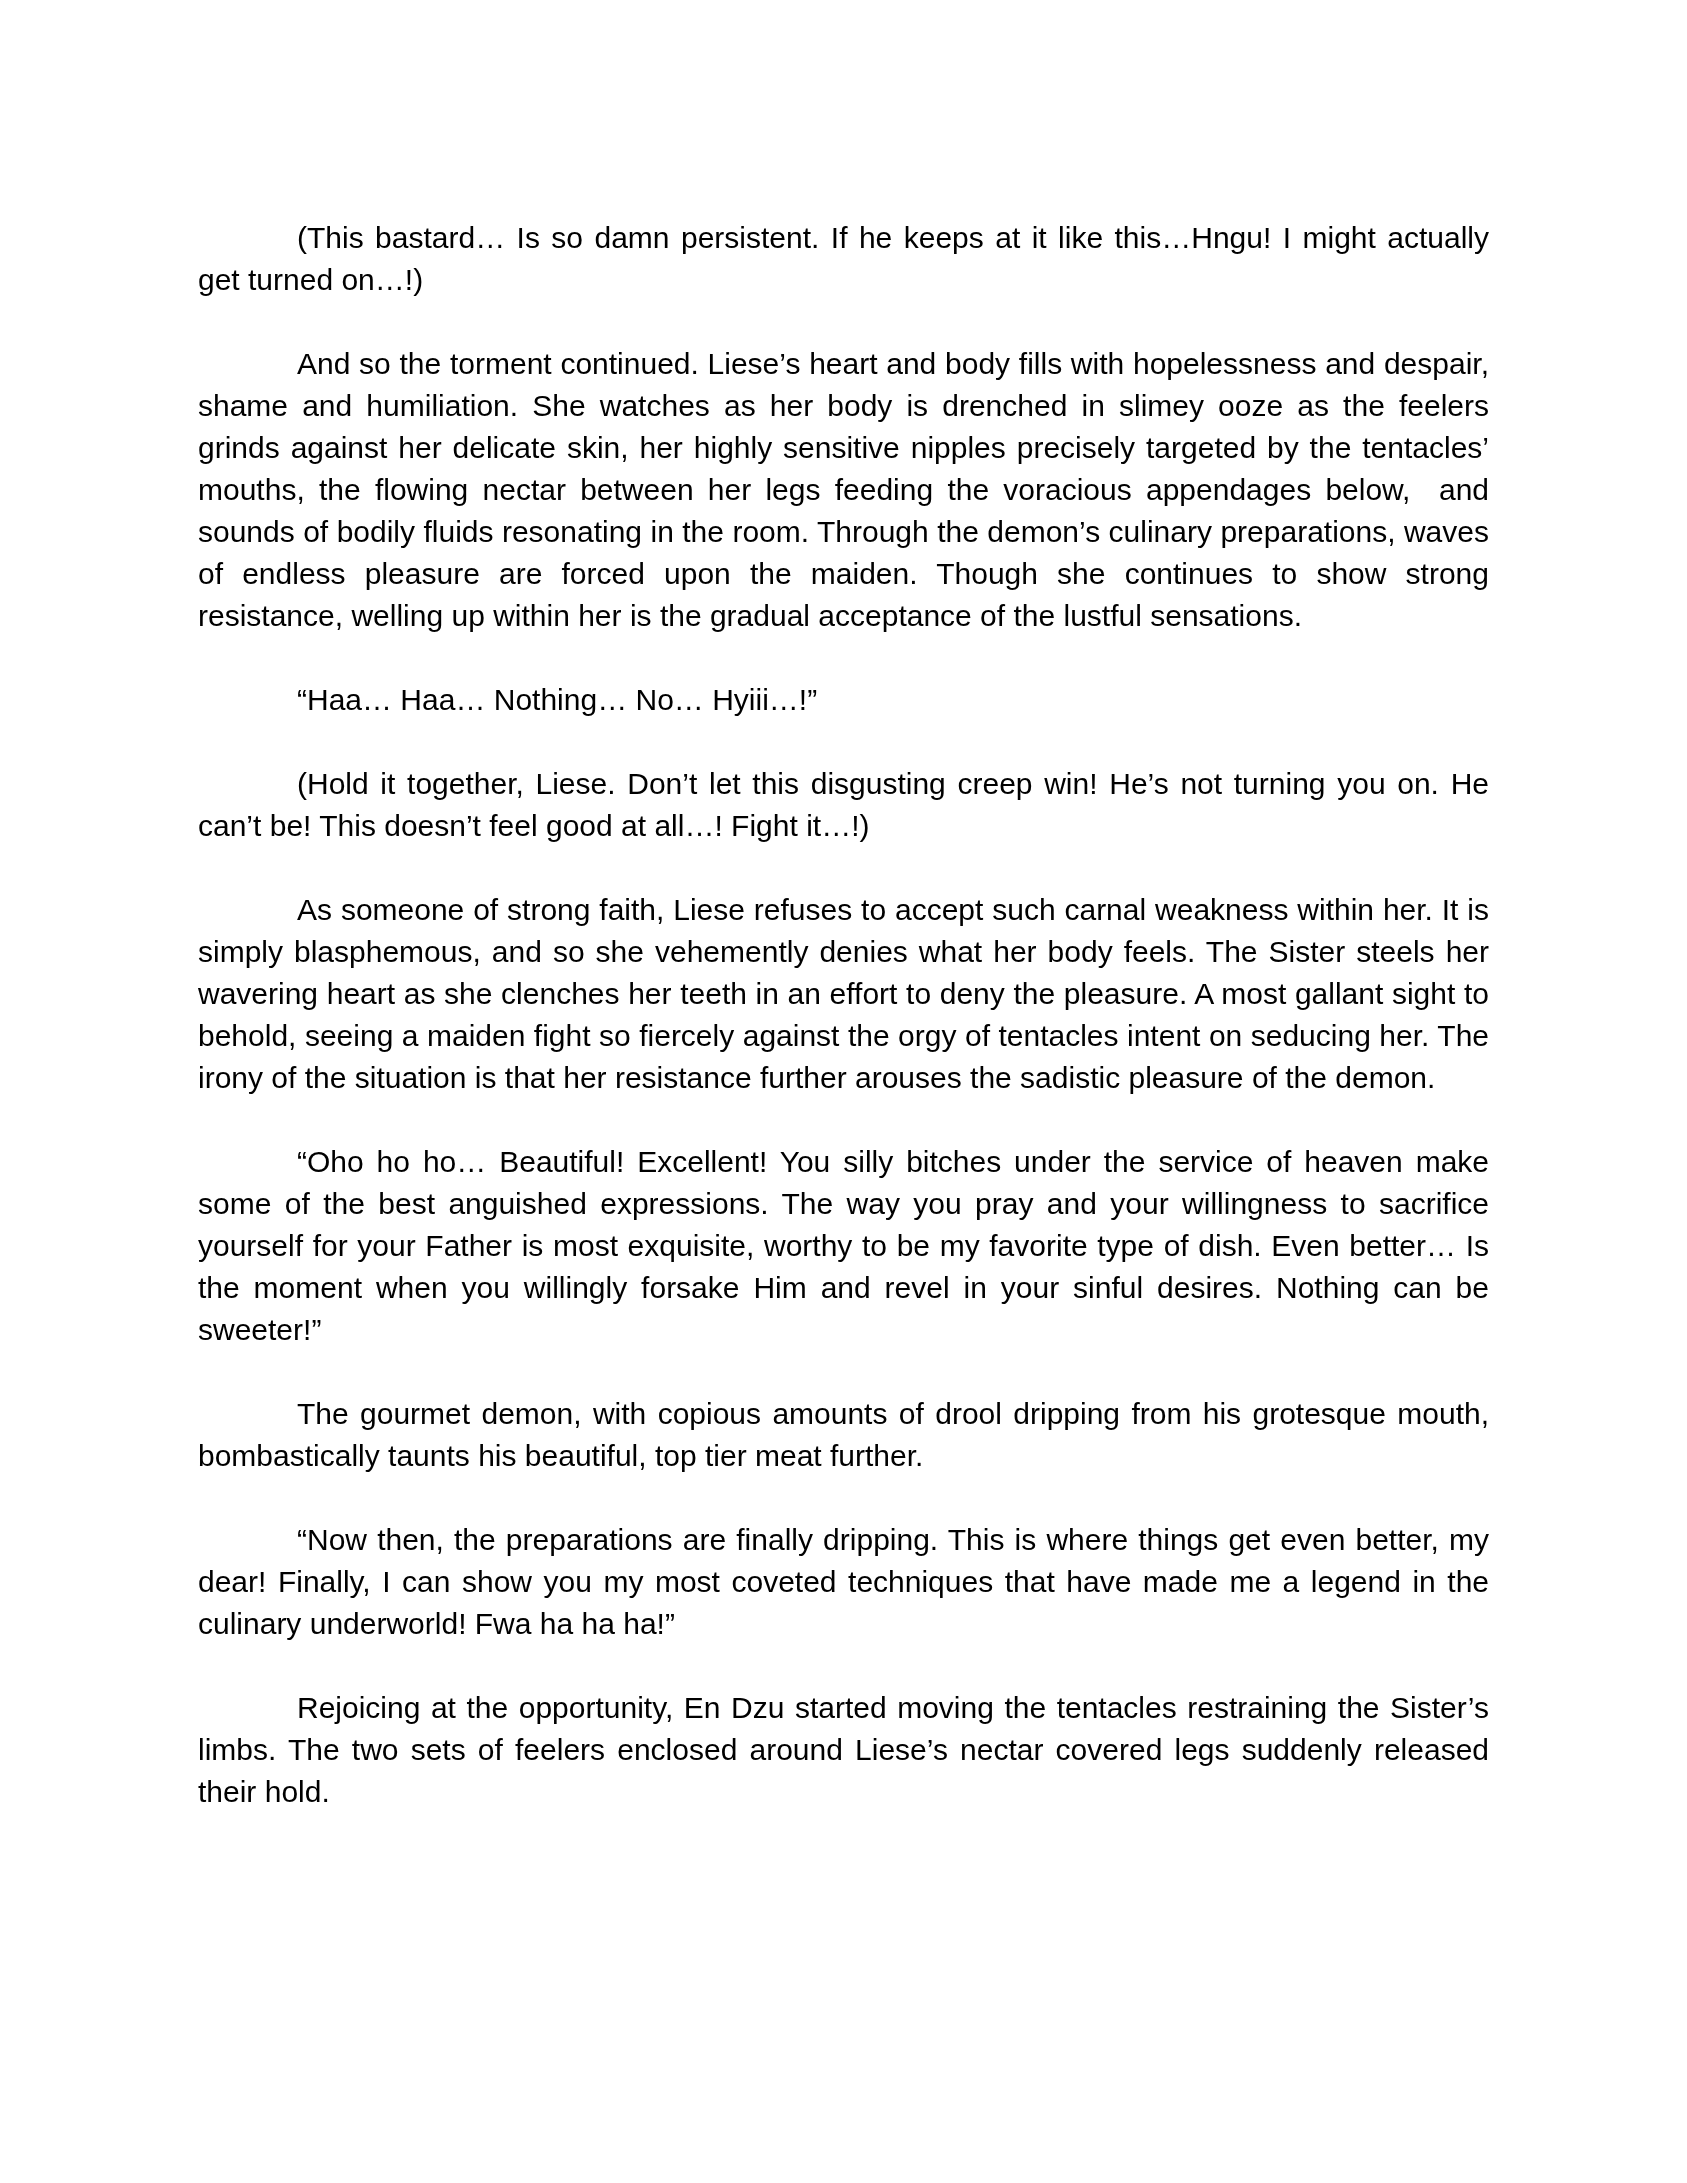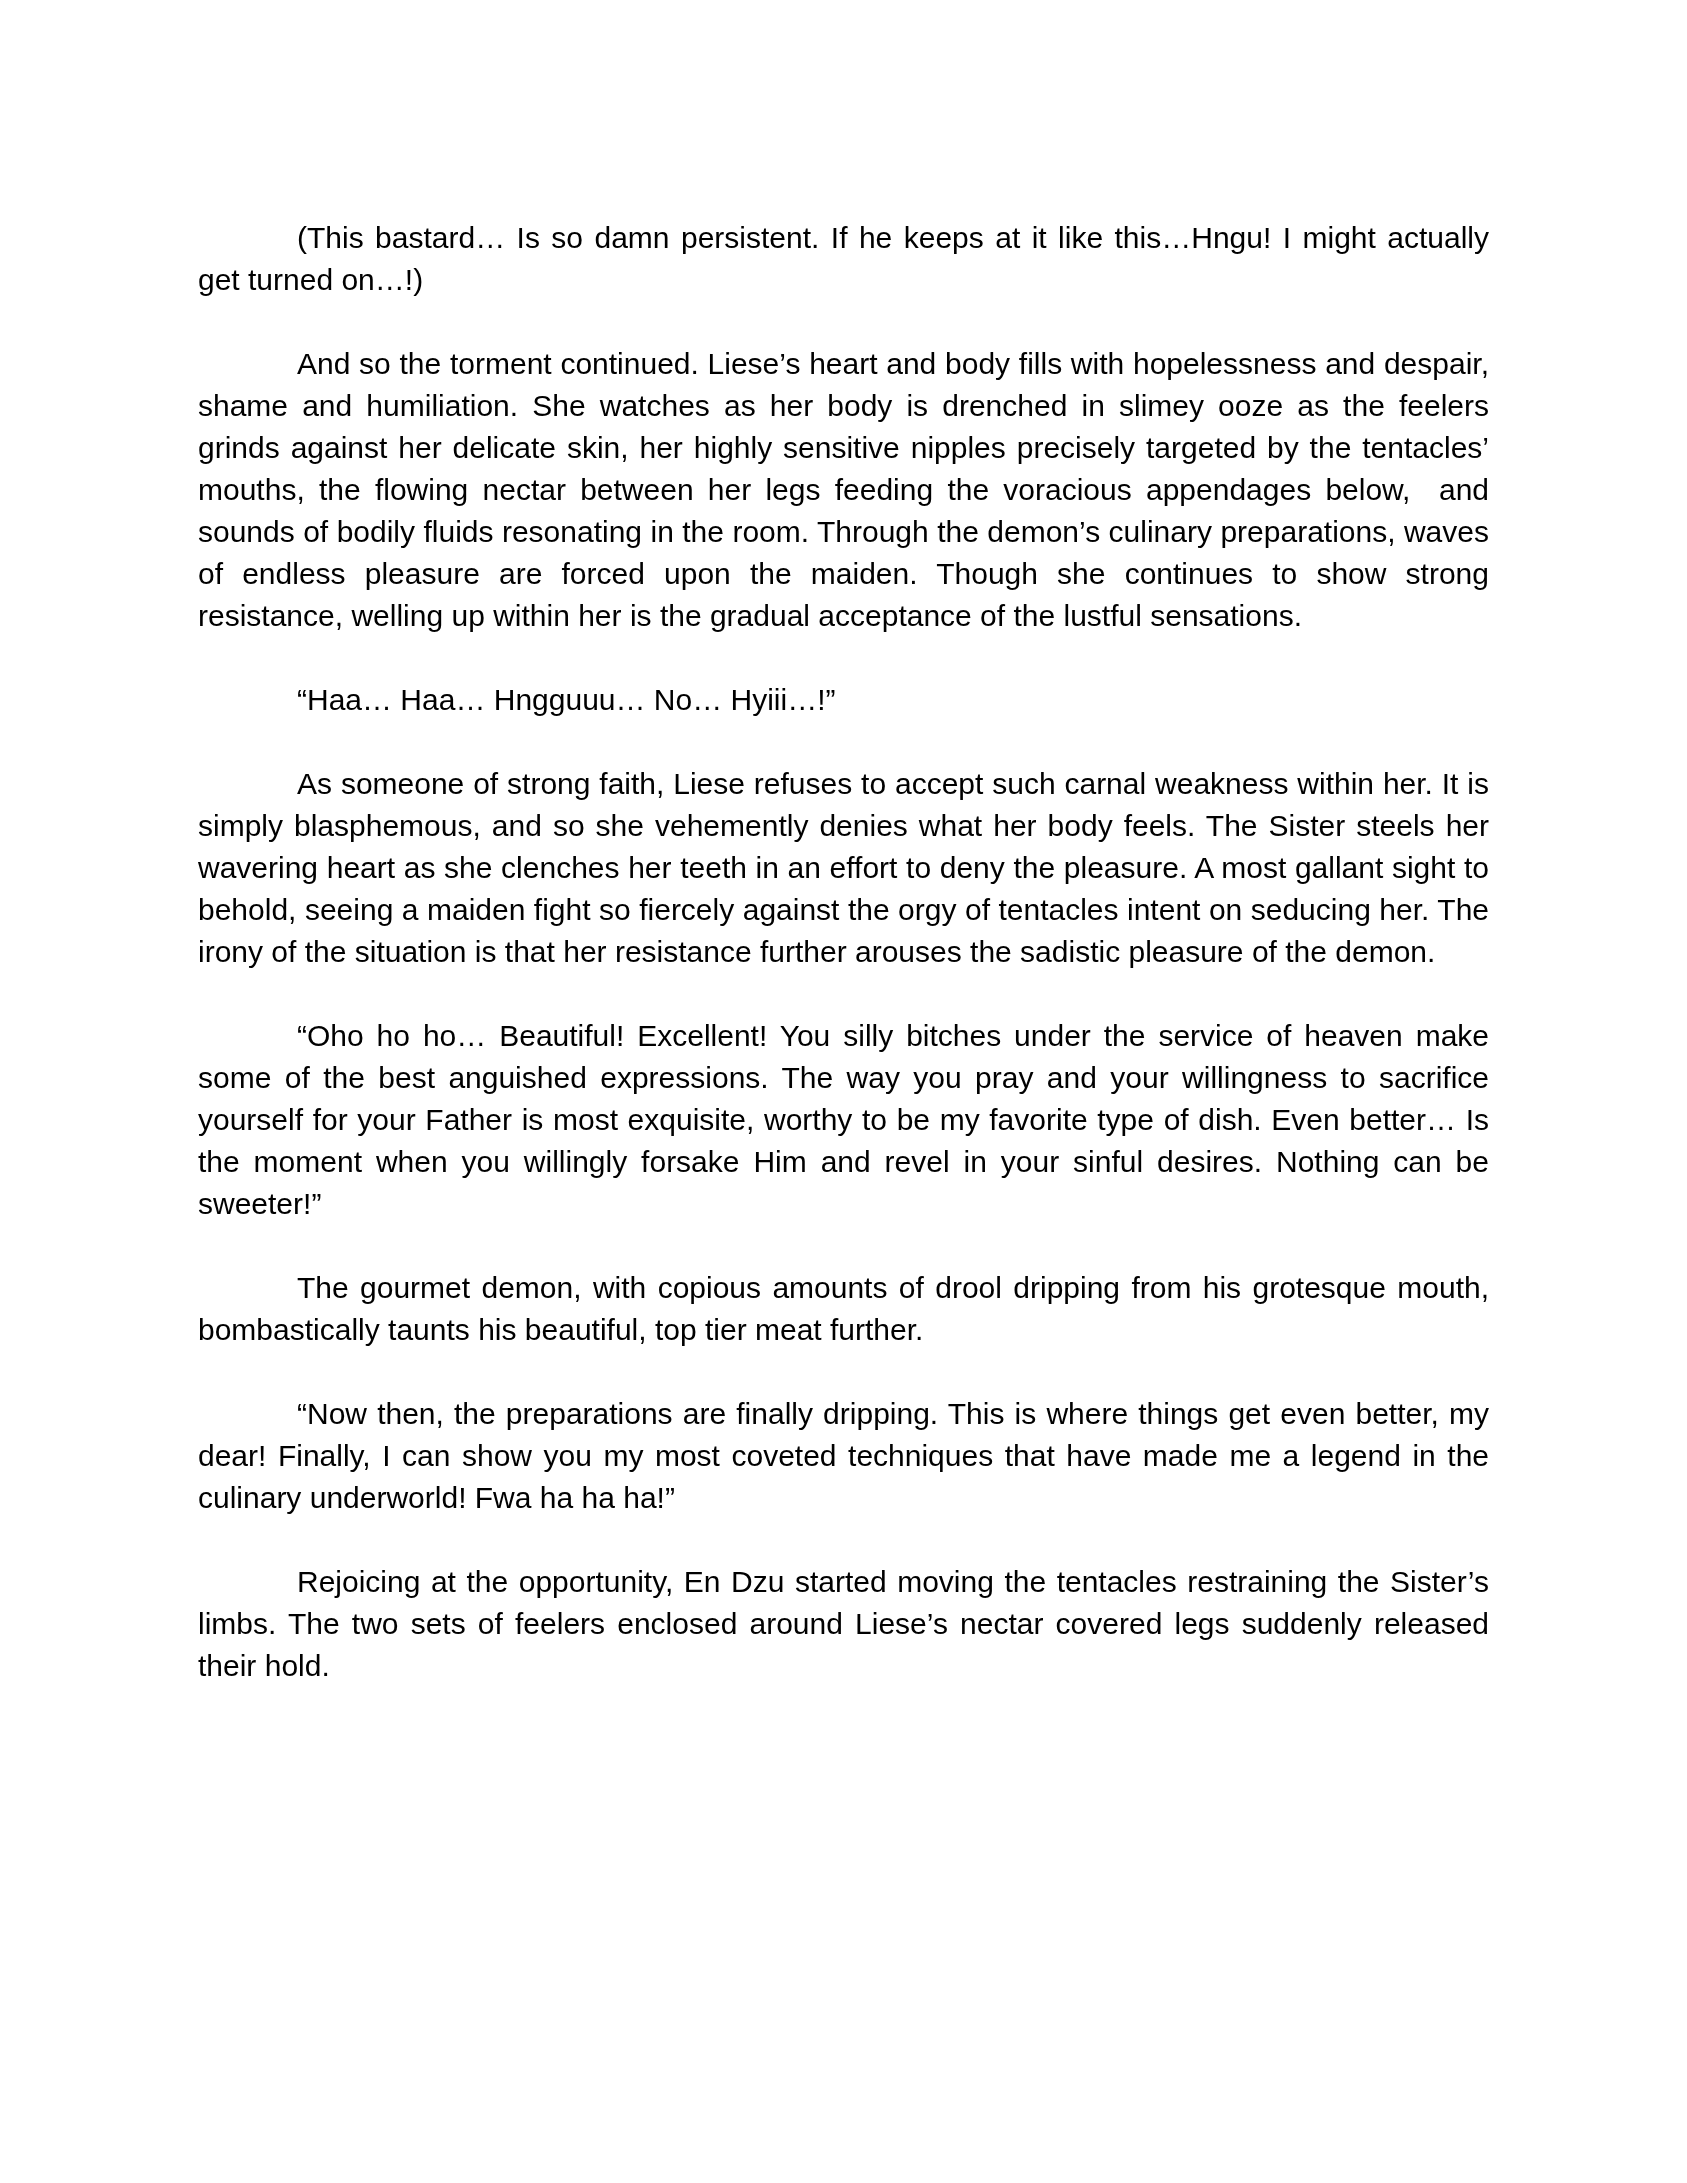--- a/index.html
+++ b/index.html
@@ -31,20 +31,21 @@
   .doc-paragraph:last-child {
     margin-bottom: 0;
   }
 </style>
 </head>
 <body>
 
 <div class="page">
   <p class="doc-paragraph">(This bastard… Is so damn persistent. If he keeps at it like this…Hngu! I might actually get turned on…!)</p>
   <p class="doc-paragraph">And so the torment continued. Liese’s heart and body fills with hopelessness and despair, shame and humiliation. She watches as her body is drenched in slimey ooze as the feelers grinds against her delicate skin, her highly sensitive nipples precisely targeted by the tentacles’ mouths, the flowing nectar between her legs feeding the voracious appendages below,  and sounds of bodily fluids resonating in the room. Through the demon’s culinary preparations, waves of endless pleasure are forced upon the maiden. Though she continues to show strong resistance, welling up within her is the gradual acceptance of the lustful sensations.</p>
-  <p class="doc-paragraph">“Haa… Haa… Hngguuu… No… Hyiii…!”</p>
+  <p class="doc-paragraph">“Haa… Haa… Nothing… No… Hyiii…!”</p>
+  <p class="doc-paragraph">(Hold it together, Liese. Don’t let this disgusting creep win! He’s not turning you on. He can’t be! This doesn’t feel good at all…! Fight it…!)</p>
   <p class="doc-paragraph">As someone of strong faith, Liese refuses to accept such carnal weakness within her. It is simply blasphemous, and so she vehemently denies what her body feels. The Sister steels her wavering heart as she clenches her teeth in an effort to deny the pleasure. A most gallant sight to behold, seeing a maiden fight so fiercely against the orgy of tentacles intent on seducing her. The irony of the situation is that her resistance further arouses the sadistic pleasure of the demon.</p>
   <p class="doc-paragraph">“Oho ho ho… Beautiful! Excellent! You silly bitches under the service of heaven make some of the best anguished expressions. The way you pray and your willingness to sacrifice yourself for your Father is most exquisite, worthy to be my favorite type of dish. Even better… Is the moment when you willingly forsake Him and revel in your sinful desires. Nothing can be sweeter!”</p>
   <p class="doc-paragraph">The gourmet demon, with copious amounts of drool dripping from his grotesque mouth, bombastically taunts his beautiful, top tier meat further.</p>
   <p class="doc-paragraph">“Now then, the preparations are finally dripping. This is where things get even better, my dear! Finally, I can show you my most coveted techniques that have made me a legend in the culinary underworld! Fwa ha ha ha!”</p>
   <p class="doc-paragraph">Rejoicing at the opportunity, En Dzu started moving the tentacles restraining the Sister’s limbs. The two sets of feelers enclosed around Liese’s nectar covered legs suddenly released their hold.</p>
 </div>
 
 
 </body></html>

